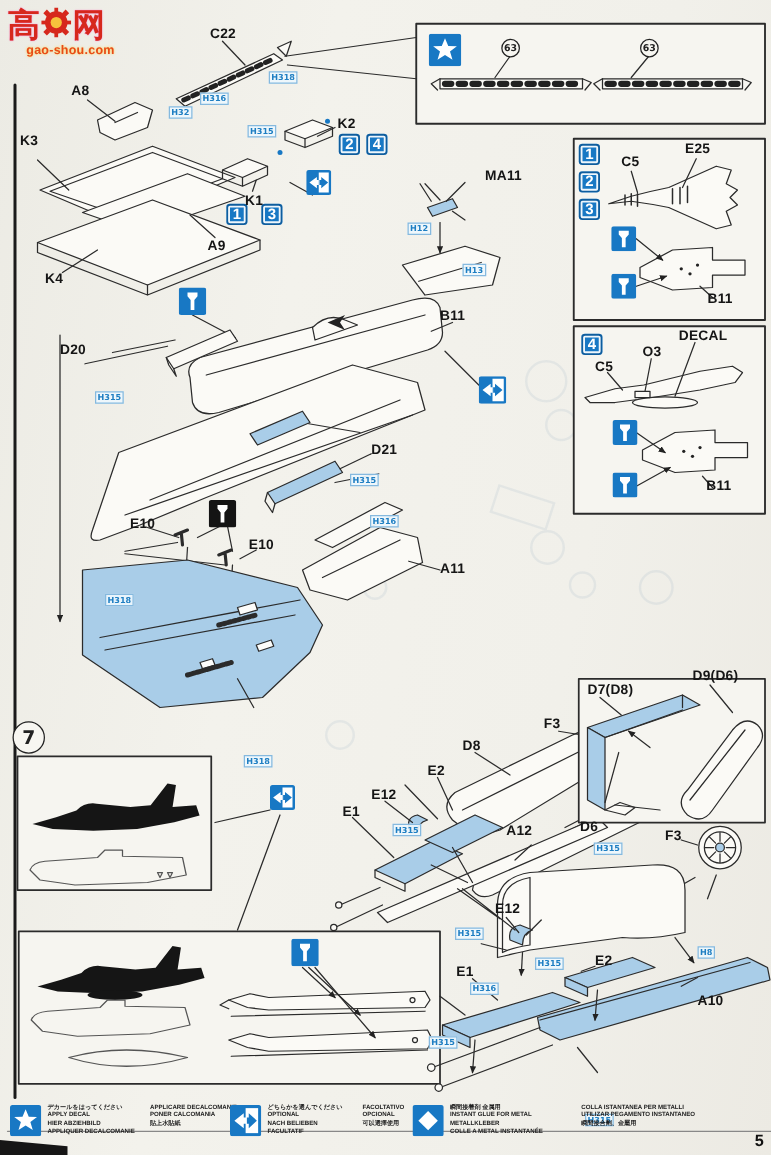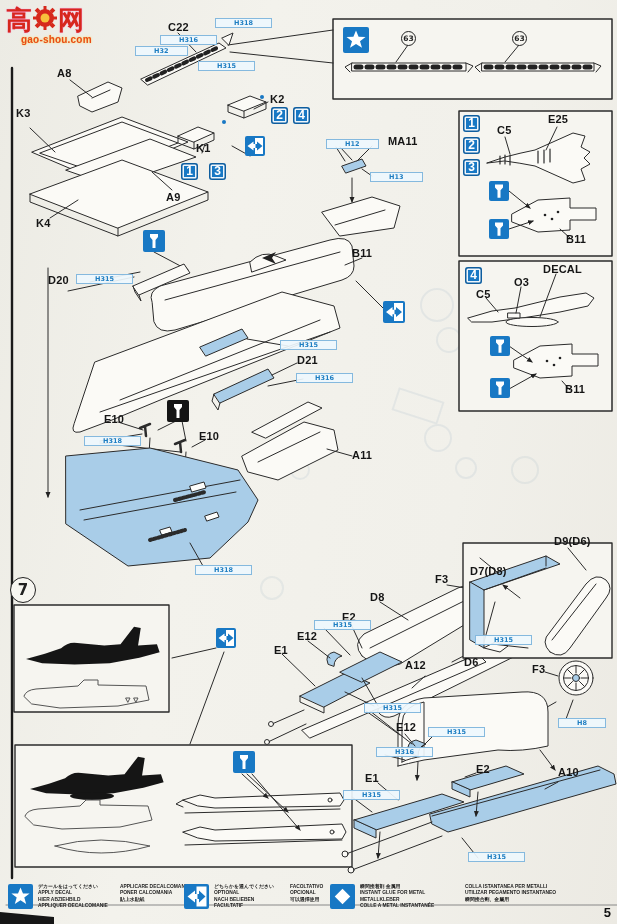--- a/index.html
+++ b/index.html
@@ -2,21 +2,21 @@
 <html><head>
 <meta charset="utf-8">
 <style>
   html,body{margin:0;padding:0;background:#d8d6d0;}
   #page{position:relative;width:617px;height:924px;overflow:hidden;
         background:linear-gradient(100deg,#ecebe4 0%,#f3f2ec 35%,#f1f0ea 70%,#eceae3 100%);
         font-family:"Liberation Sans",sans-serif;}
   #lineart{position:absolute;left:0;top:0;}
   .plabel{position:absolute;font:bold 11px/11px "Liberation Sans",sans-serif;color:#151515;letter-spacing:.2px;white-space:nowrap;}
   .chip{position:absolute;font:bold 6.5px/8px "DejaVu Sans",sans-serif;color:#1e7ec2;background:rgba(238,247,253,.92);
-        border:1px solid #85b9de;padding:0 18px;white-space:nowrap;}
+        border:1px solid #85b9de;padding:0 1px;white-space:nowrap;margin-top:39px;}
   .badge{position:absolute;width:17px;height:17px;background:#1878c4;border-radius:3px;
          color:#fff;font:bold 12px/17px "Liberation Sans",sans-serif;text-align:center;
          box-shadow:inset 0 0 0 1.5px #0e5d9e, inset 0 0 0 3px #eef6fc;}
   .icon{position:absolute;}
   .circ{position:absolute;border:1.2px solid #222;border-radius:50%;background:#f7f6f1;
         color:#222;text-align:center;white-space:nowrap;}
   .circ.small{width:13px;height:13px;font:bold 7.5px/13px "DejaVu Sans",sans-serif;}
   .circ.big{width:24px;height:24px;font:bold 15px/24px "DejaVu Sans",sans-serif;}
   .legend-col{position:absolute;font:4.9px/6.4px "Liberation Sans",sans-serif;color:#222;white-space:nowrap;font-weight:bold;letter-spacing:0;}
   .legend-col div{margin:0;}
@@ -337,44 +337,44 @@
 <div class="badge" style="left:465px;top:267px">4</div>
 
 <div class="circ small" style="left:401px;top:31px">63</div>
 <div class="circ small" style="left:512px;top:31px">63</div>
 <div class="circ big" style="left:10px;top:577px">7</div>
 
 <div class="plabel" style="left:168px;top:22px">C22</div>
 <div class="plabel" style="left:57px;top:68px">A8</div>
 <div class="plabel" style="left:16px;top:108px">K3</div>
 <div class="plabel" style="left:270px;top:94px">K2</div>
-<div class="plabel" style="left:196px;top:143px">K1</div>
+<div class="plabel" style="left:196px;top:156px">K1</div>
 <div class="plabel" style="left:166px;top:192px">A9</div>
 <div class="plabel" style="left:36px;top:218px">K4</div>
 <div class="plabel" style="left:388px;top:136px">MA11</div>
 <div class="plabel" style="left:352px;top:248px">B11</div>
 <div class="plabel" style="left:48px;top:275px">D20</div>
 <div class="plabel" style="left:297px;top:355px">D21</div>
 <div class="plabel" style="left:104px;top:414px">E10</div>
 <div class="plabel" style="left:199px;top:431px">E10</div>
 <div class="plabel" style="left:352px;top:450px">A11</div>
 <div class="plabel" style="left:435px;top:574px">F3</div>
 <div class="plabel" style="left:370px;top:592px">D8</div>
 <div class="plabel" style="left:342px;top:612px">E2</div>
 <div class="plabel" style="left:297px;top:631px">E12</div>
 <div class="plabel" style="left:274px;top:645px">E1</div>
 <div class="plabel" style="left:464px;top:657px">D6</div>
 <div class="plabel" style="left:405px;top:660px">A12</div>
-<div class="plabel" style="left:470px;top:566px">D7(D8)</div>
+<div class="plabel" style="left:470px;top:547px">D7(D8)</div>
 <div class="plabel" style="left:554px;top:536px">D9(D6)</div>
 <div class="plabel" style="left:532px;top:664px">F3</div>
 <div class="plabel" style="left:396px;top:722px">E12</div>
 <div class="plabel" style="left:476px;top:764px">E2</div>
 <div class="plabel" style="left:365px;top:773px">E1</div>
-<div class="plabel" style="left:558px;top:767px">A10</div>
+<div class="plabel" style="left:558px;top:796px">A10</div>
 <div class="plabel" style="left:566px;top:234px">B11</div>
 <div class="plabel" style="left:497px;top:125px">C5</div>
 <div class="plabel" style="left:548px;top:114px">E25</div>
 <div class="plabel" style="left:543px;top:264px">DECAL</div>
 <div class="plabel" style="left:514px;top:277px">O3</div>
 <div class="plabel" style="left:476px;top:289px">C5</div>
 <div class="plabel" style="left:565px;top:384px">B11</div>
 
 <div class="chip" style="left:135px;top:46px">H32</div>
 <div class="chip" style="left:160px;top:35px">H316</div>

